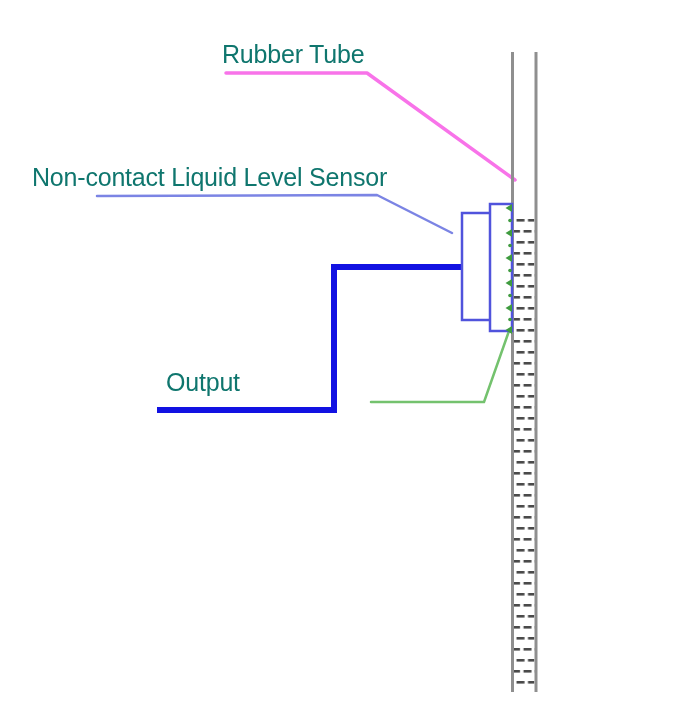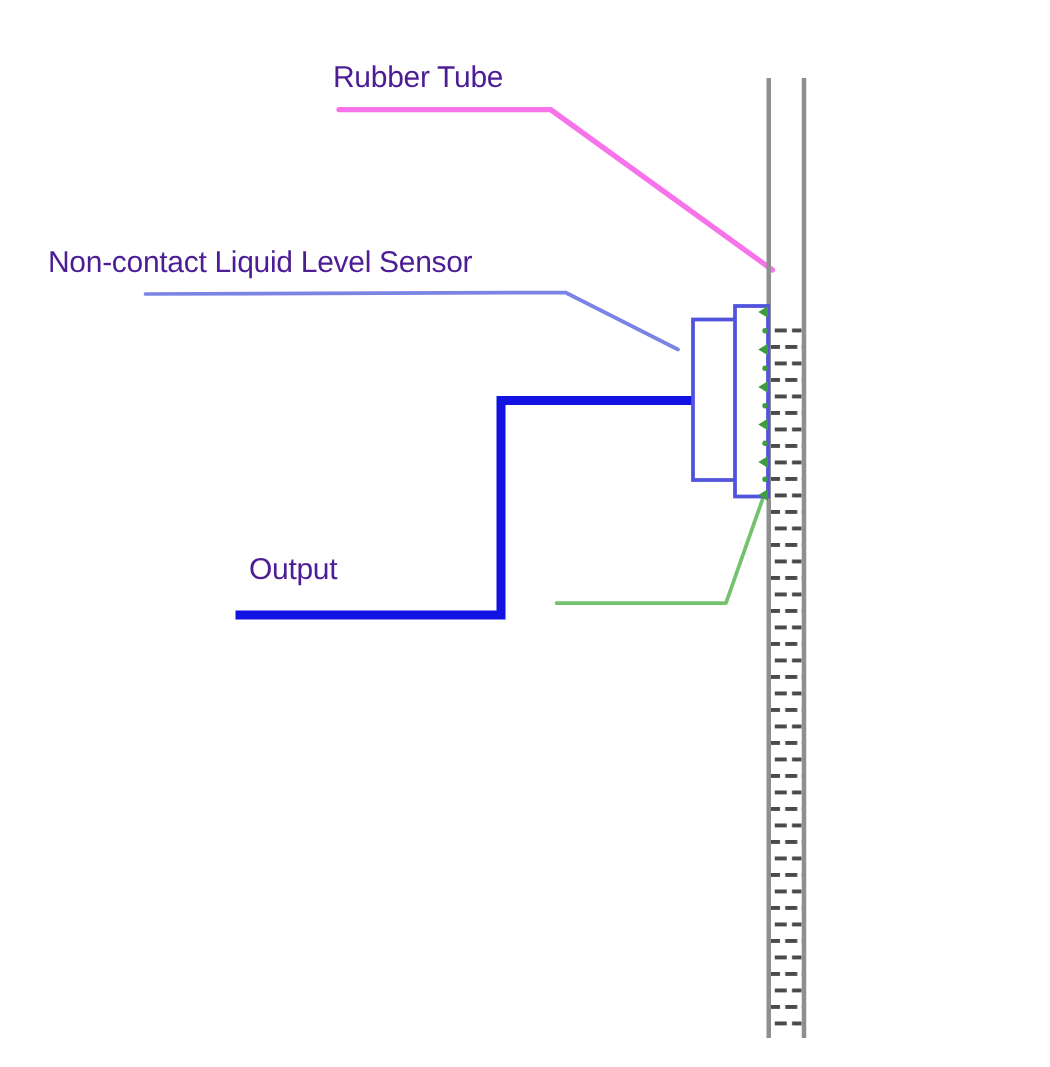--- a/index.html
+++ b/index.html
@@ -15,23 +15,23 @@
     overflow: hidden;
     font-family: "Liberation Sans", sans-serif;
   }
   #diagram-svg {
     position: absolute;
     left: 0;
     top: 0;
   }
   .label {
     position: absolute;
-    font-size: 20px;
+    font-size: 25px;
     letter-spacing: -0.2px;
-    color: #4c1d95;
+    color: #0f766e;
     white-space: nowrap;
     line-height: 1.1;
   }
   .label-rubber-tube   { left: 222px; top: 41px;  }
   .label-sensor        { left: 32px;  top: 164px; }
   .label-output        { left: 166px; top: 369px; }
   .label-glue-stick    { left: 355px; top: 367px; }
 </style>
 </head>
 <body>

